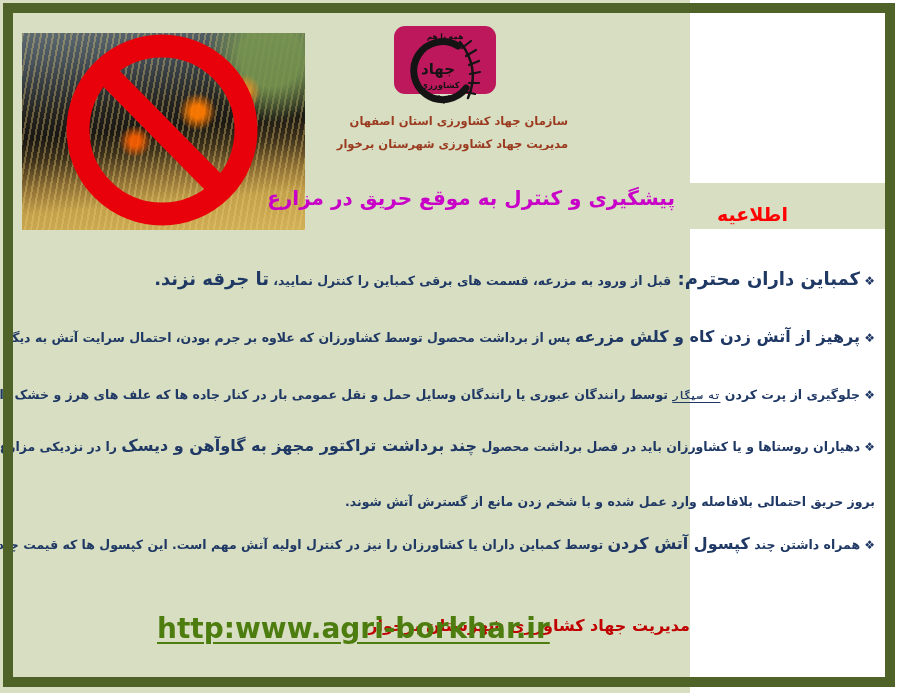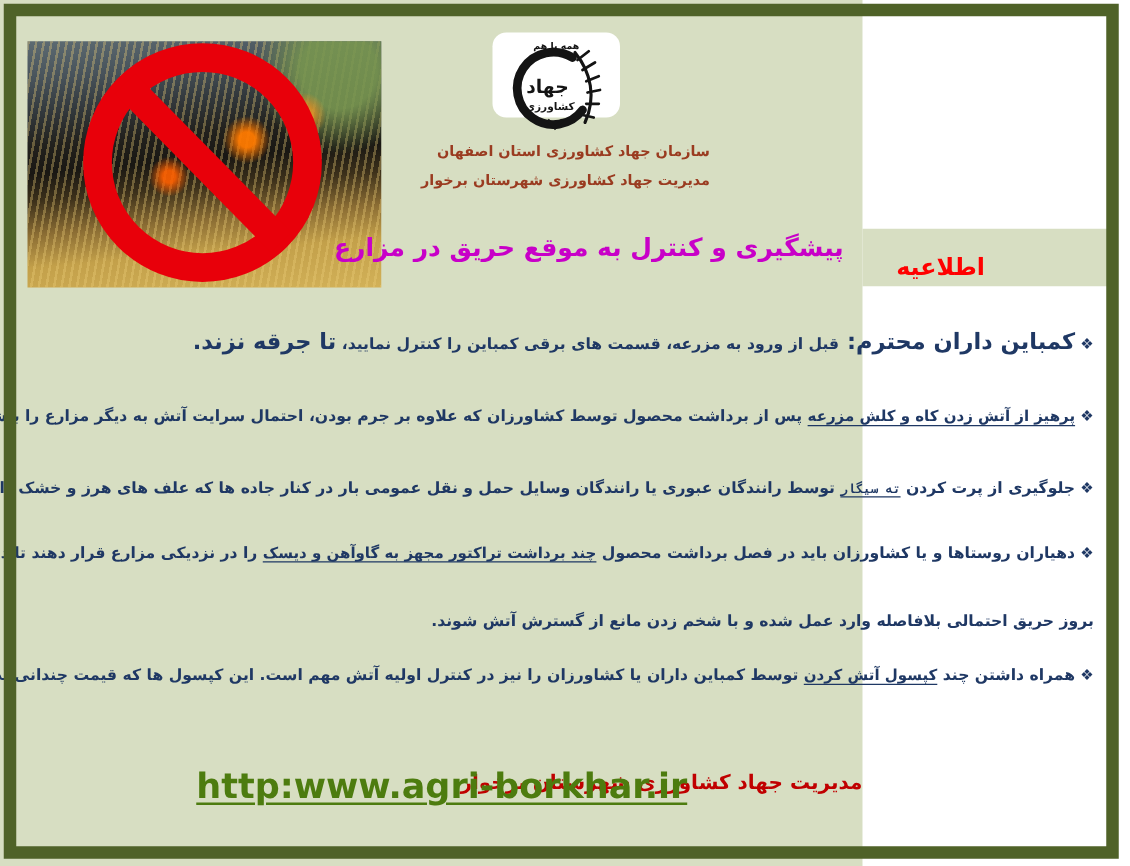--- a/index.html
+++ b/index.html
@@ -22,43 +22,43 @@
       radial-gradient(circle at 40% 55%, rgba(255,96,0,.9) 0 2.5%, rgba(255,96,0,0) 8%),
       radial-gradient(circle at 78% 30%, rgba(255,150,30,.85) 0 2%, rgba(255,150,30,0) 7%),
       radial-gradient(circle at 88% 12%, rgba(120,150,80,.9) 0 10%, rgba(120,150,80,0) 22%),
       repeating-linear-gradient(100deg, rgba(235,205,120,.35) 0 2px, rgba(0,0,0,0) 2px 6px),
       linear-gradient(175deg,
         #5d6b72 0%, #47525a 14%, #32383c 26%, #22211d 38%,
         #191713 48%, #3c301a 58%, #8a6c33 70%, #c3a04a 82%, #d2b158 100%);
   }
   .photo svg{position:absolute;left:0;top:0;}
   
-  .logo{position:absolute;left:394px;top:26px;width:102px;height:68px;background:#ffffff;border-radius:11px;}
+  .logo{position:absolute;left:394px;top:26px;width:102px;height:68px;background:#be185d;border-radius:11px;}
   
   .org-line{
     position:absolute;left:318px;width:250px;direction:rtl;
     color:#9A3B20;font-weight:bold;font-size:11.5px;white-space:nowrap;
   }
   .org1{top:114px;} .org2{top:137px;}
   .notice{
     position:absolute;right:116px;top:188px;direction:rtl;white-space:nowrap;
     color:#FF0000;font-weight:bold;font-size:19px;margin-top:15px;
   }
   .main-title{
     position:absolute;right:229px;top:186px;direction:rtl;white-space:nowrap;
     color:#C800C8;font-weight:bold;font-size:20px;text-align:center;
   }
   .line{
     position:absolute;right:29px;direction:rtl;white-space:nowrap;
-    color:#1F3864;font-weight:bold;line-height:20px;
+    color:#1F3864;font-weight:bold;line-height:30px;
   }
   .seg-m{font-size:12px;}
   .seg-s{font-size:12.5px;}
   .seg-b{font-size:18px;}
-  .seg-bu{font-size:12px;text-decoration:underline;text-underline-offset:3px;}
+  .seg-bu{font-size:16px;text-underline-offset:3px;}
   .seg-mu{font-size:10px;text-decoration:underline;text-underline-offset:3px;font-family:Liberation Mono, monospace;}
   .l0{top:264px;} .l1{top:322px;} .l2{top:379px;}
   .l3{top:431px;} .l4{top:486px;} .l5{top:529px;} .l6{top:563px;}
   .footer-dept{
     position:absolute;right:214px;top:616px;direction:rtl;white-space:nowrap;
     color:#C00000;font-weight:bold;font-size:16px;
   }
   .footer-url{
     position:absolute;left:157px;top:612px;direction:ltr;white-space:nowrap;
     color:#4d7c0f;font-weight:bold;font-size:28px;

